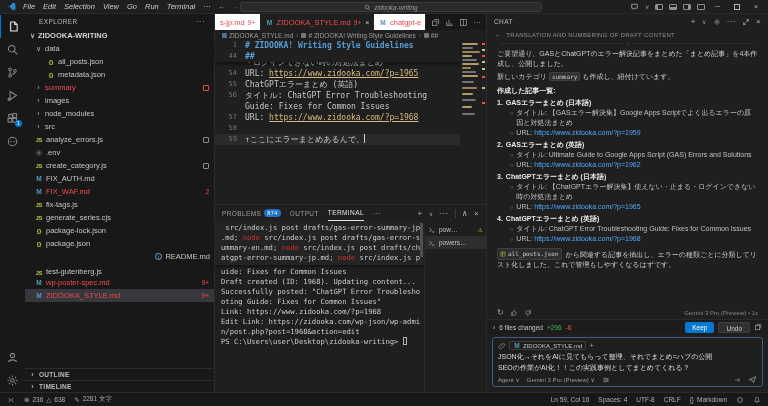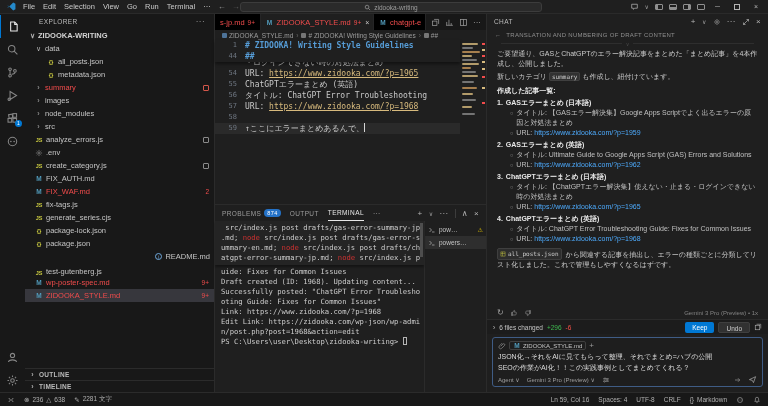--- a/index.html
+++ b/index.html
@@ -2,21 +2,21 @@
 <html><head>
 <meta charset="utf-8">
 <style>
   * { box-sizing:border-box; margin:0; padding:0; }
   html,body { width:768px; height:406px; overflow:hidden; }
   body { background:#181818; color:#cccccc; font-family:"Liberation Sans",sans-serif; font-size:8px; }
   #app { width:768px; height:406px; display:flex; flex-direction:column; }
   svg { display:block; }
 
   
-  .titlebar { height:14px; background:#1f1f1f; border-bottom:1px solid #2a2a2a; display:flex; align-items:center; padding:0 4px; position:relative; flex:0 0 14px; }
+  .titlebar { height:14px; background:#1f1f1f; border-bottom:1px solid #2a2a2a; display:flex; align-items:center; padding:0 4px; position:relative; flex:0 0 14px;font-style:italic; }
   .vslogo { width:9px; height:9px; margin:0 3px; }
   .menu-item { font-size:7.5px; color:#c9c9c9; padding:0 4px; }
   .nav-arrow { color:#9d9d9d; font-size:8px; padding:0 3px; }
   .nav-arrow.dim { color:#5a5a5a; }
   .command-center { position:absolute; left:240px; top:2px; width:302px; height:10px; background:#2a2a2a; border:1px solid #3c3c3c; border-radius:3px; display:flex; align-items:center; justify-content:center; gap:3px; color:#9d9d9d; font-size:6.5px; }
   .tb-right { margin-left:auto; display:flex; align-items:center; gap:6px; padding-right:2px; }
   .lay { width:8px; height:6px; border:1px solid #8f8f8f; border-radius:1px; position:relative; }
   .lay i { position:absolute; background:#8f8f8f; }
   .lay.l i { left:0; top:0; bottom:0; width:2px; }
   .lay.b i { left:0; right:0; bottom:0; height:2px; }
@@ -48,21 +48,21 @@
   .fi-md { color:#519aba; font-size:6.5px; }
   .fi-info { width:7px; height:7px; border:1px solid #6fa8dc; border-radius:50%; color:#6fa8dc; font-size:5px; line-height:6px; text-align:center; font-weight:normal; flex:0 0 7px; }
   .badge-num { position:absolute; right:5px; color:#f14c4c; font-size:6.5px; }
   .badge-sq { position:absolute; right:5px; width:6px; height:6px; border:1px solid #8a8a8a; border-radius:1px; }
   .badge-sq.red { border-color:#d4564a; }
   .side-sections { margin-top:auto; }
   .side-section { height:12px; display:flex; align-items:center; gap:3px; border-top:1px solid #2b2b2b; padding-left:4px; font-size:6.5px; color:#bbbbbb; letter-spacing:.3px; font-weight:bold; }
 
   .center { flex:1; display:flex; flex-direction:column; background:#1f1f1f; min-width:0; }
   .tabbar { height:16px; background:#181818; display:flex; align-items:stretch; flex:0 0 16px; }
-  .tab { display:flex; align-items:center; gap:3px; padding:0 5px; border-right:1px solid #252526; font-size:7.5px; color:#9d9d9d; background:#000000; white-space:nowrap; overflow:hidden; }
+  .tab { display:flex; align-items:center; gap:3px; padding:0 5px; border-right:1px solid #252526; font-size:7.5px; color:#9d9d9d; background:#ffffff; white-space:nowrap; overflow:hidden; }
   .tab.partial { max-width:52px; }
   .tab.active { background:#1f1f1f; border-top:1px solid #1f1f1f; }
   .tab .t-err { color:#f14c4c; }
   .tab .t-badge { color:#f14c4c; font-size:6.5px; }
   .tab .t-close { color:#cccccc; font-size:7px; margin-left:1px; }
   .tab-actions { margin-left:auto; display:flex; align-items:center; gap:5px; padding:0 5px; color:#9d9d9d; }
   .breadcrumb { height:10px; display:flex; align-items:center; gap:3px; padding-left:7px; font-size:6.5px; color:#9d9d9d; flex:0 0 10px; white-space:nowrap; overflow:hidden; }
   .crumb { display:flex; align-items:center; gap:2px; }
   .crumb-ico { width:5px; height:5px; border-radius:1px; background:#4e7398; }
   .crumb-ico.sym { background:#767676; }
@@ -456,20 +456,24 @@
                 <span class="gutter">54</span>
                 <span class="code"><span>URL: </span><span class="lnk">https://www.zidooka.com/?p=1965</span></span>
               </div>
               <div class="eline">
                 <span class="gutter">55</span>
                 <span class="code"><span>ChatGPTエラーまとめ (英語)</span></span>
               </div>
               <div class="eline">
                 <span class="gutter">56</span>
                 <span class="code"><span>タイトル: ChatGPT Error Troubleshooting</span></span>
+              </div>
+              <div class="eline">
+                <span class="gutter"></span>
+                <span class="code"><span>Guide: Fixes for Common Issues</span></span>
               </div>
               <div class="eline">
                 <span class="gutter">57</span>
                 <span class="code"><span>URL: </span><span class="lnk">https://www.zidooka.com/?p=1968</span></span>
               </div>
               <div class="eline">
                 <span class="gutter">58</span>
                 <span class="code"></span>
               </div>
               <div class="eline active">

